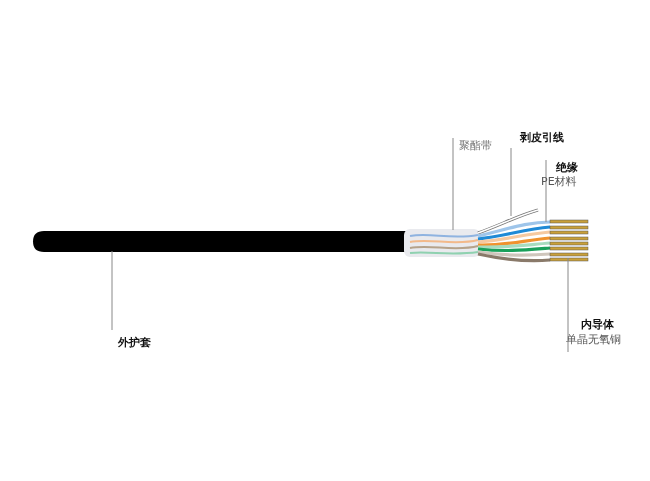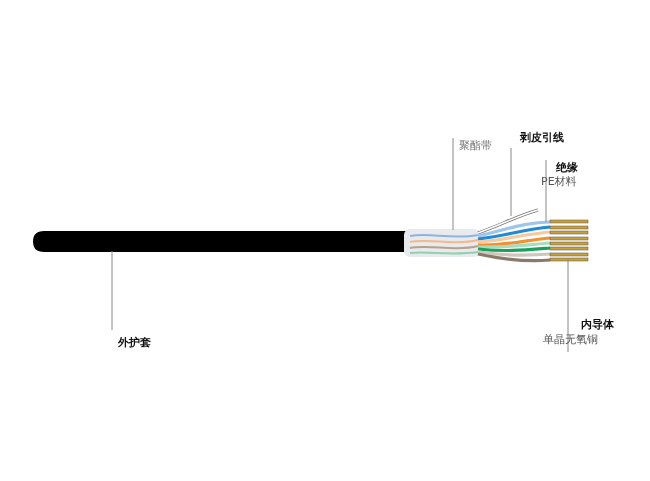--- a/index.html
+++ b/index.html
@@ -61,14 +61,14 @@
       <line x1="568" y1="258" x2="568" y2="352"></line>
     </g>
   </svg>
 
   <div class="label bold" style="left:118px; top:324px;margin-top:12px;">外护套</div>
   <div class="label light" style="left:459px; top:139px;text-align:right;">聚酯带</div>
   <div class="label bold" style="left:520px; top:131px;">剥皮引线</div>
   <div class="label bold" style="left:556px; top:161px;">绝缘</div>
   <div class="label sub" style="left:541px; top:175px;">PE材料</div>
   <div class="label bold" style="left:573px; top:318px;margin-left:8px;">内导体</div>
-  <div class="label sub" style="left:543px; top:333px;">单晶无氧铜</div>
+  <div class="label sub" style="left:566px; top:333px;">单晶无氧铜</div>
 </div>
 
 </body></html>

